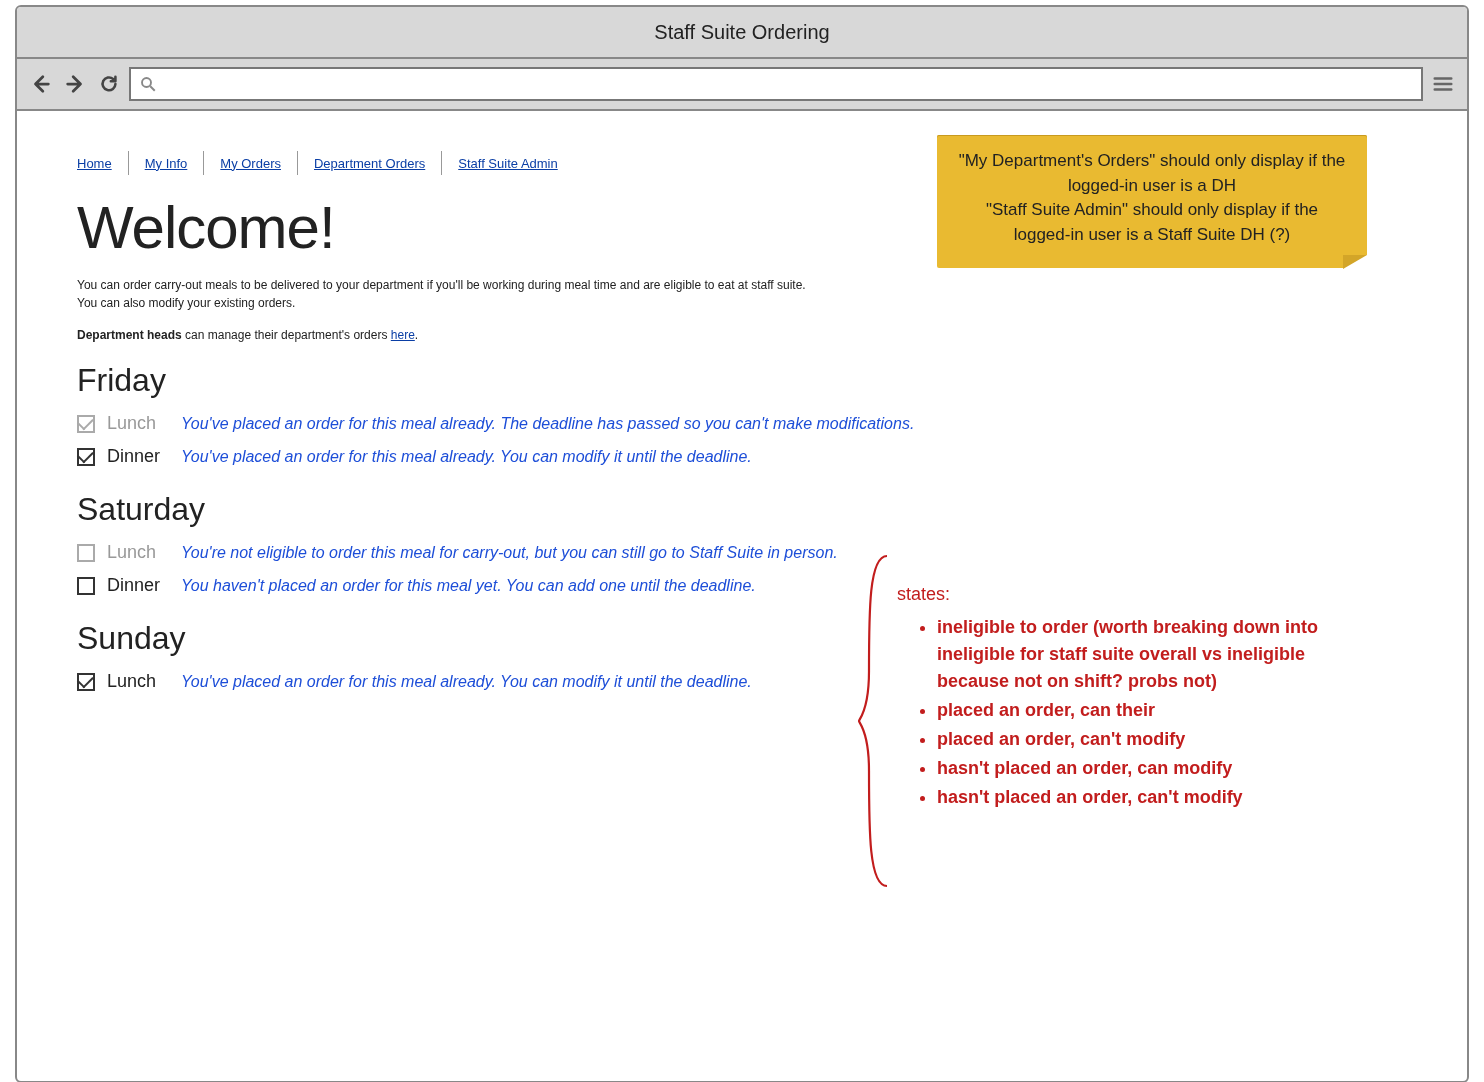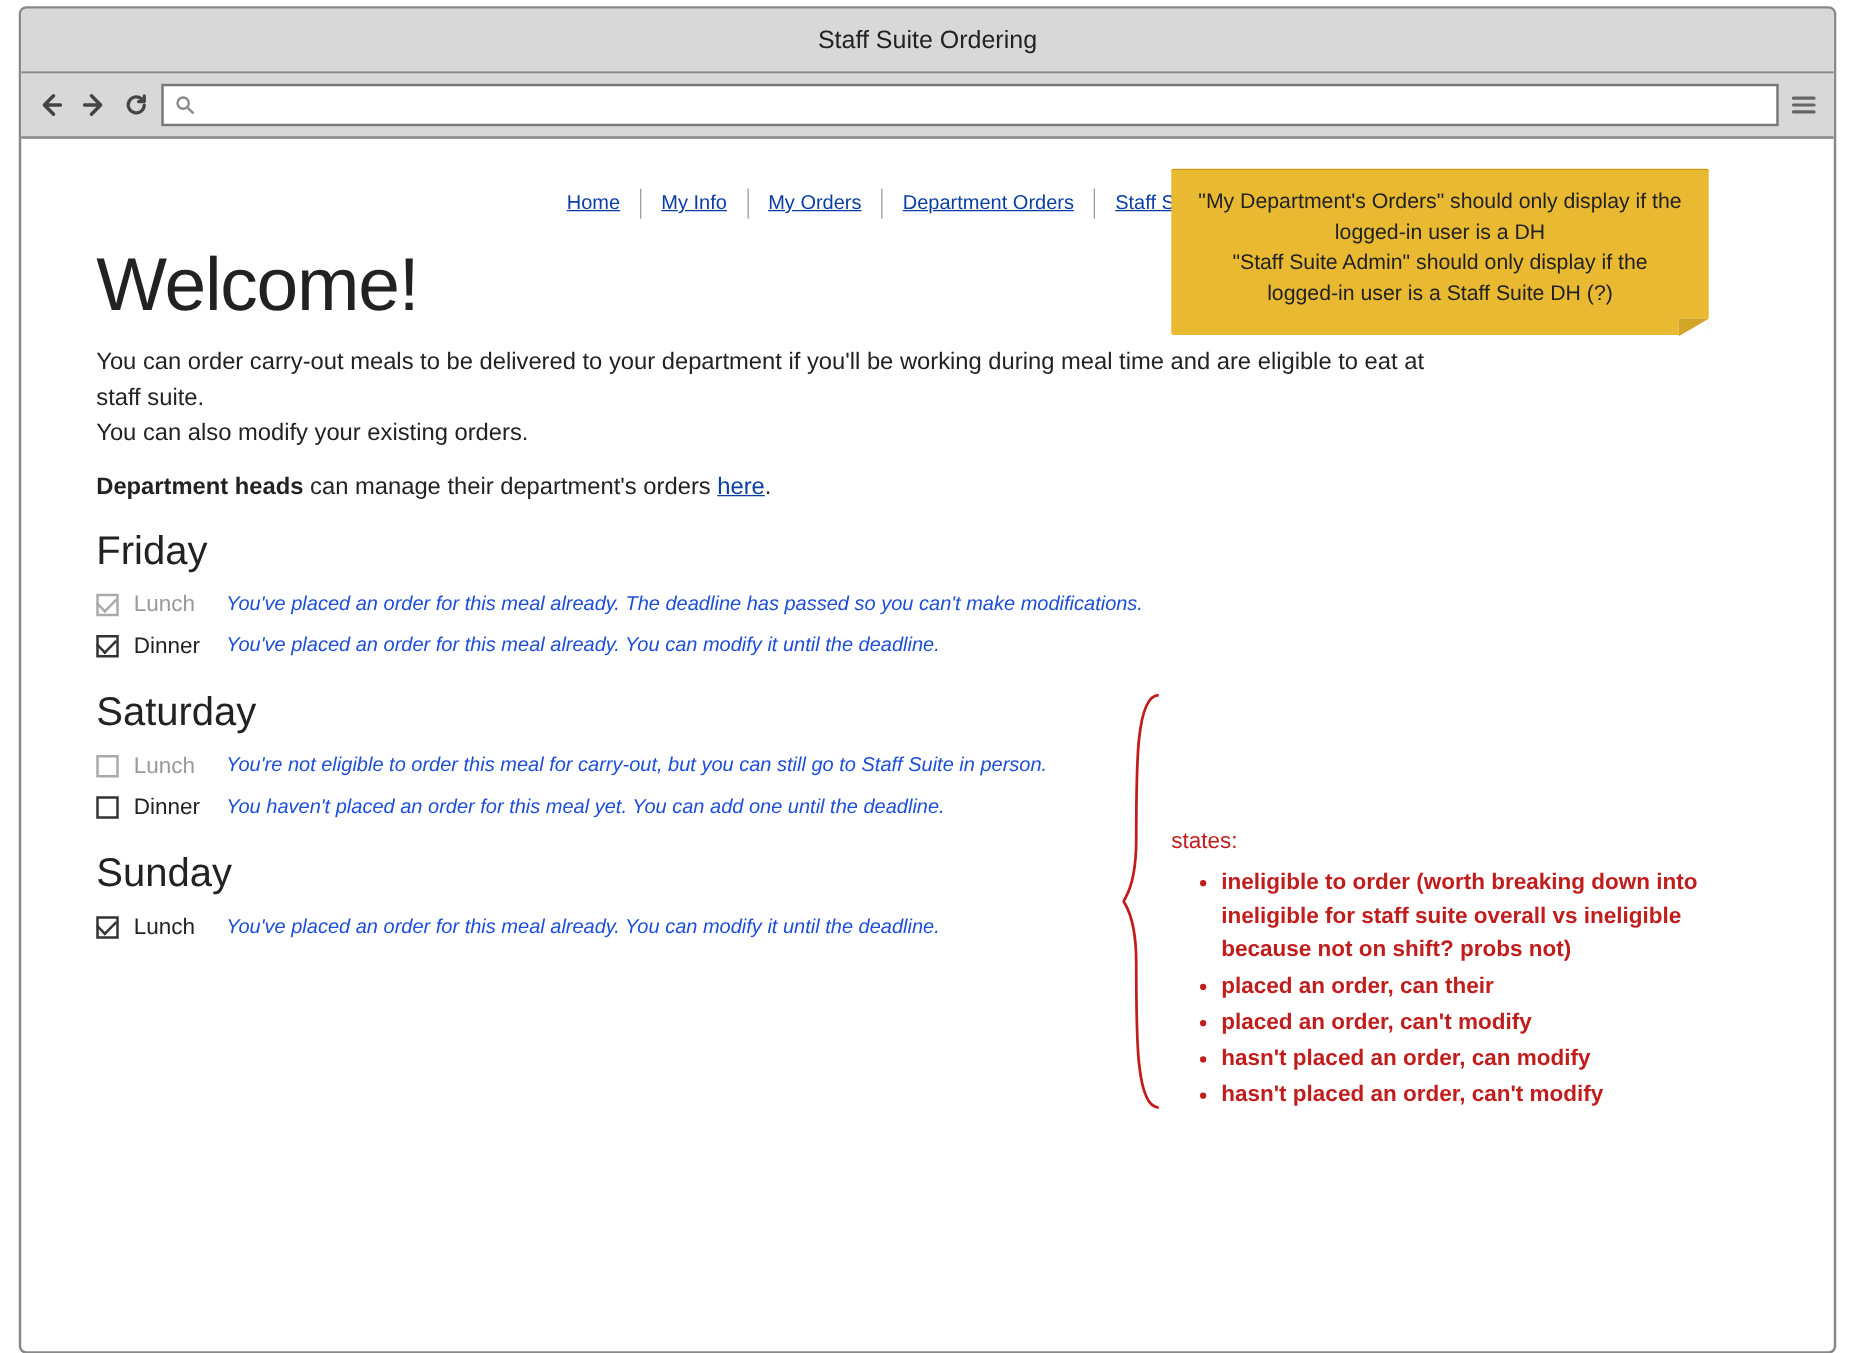--- a/index.html
+++ b/index.html
@@ -69,23 +69,22 @@
   .content {
     position:relative;
     padding: 30px 60px;
     min-height: 970px;
   }
 
   .nav {
     display:flex;
     align-items:center;
     gap: 0;
-    font-size:16px;
+    font-size:13px;
     margin-top:10px;
-    justify-content:center;
   }
   .nav a {
     color:#0a3ea5;
     text-decoration: underline;
     padding: 0 16px;
     cursor:pointer;
   }
   .nav a:first-child { padding-left:0; }
   .nav .sep {
     width:1px;
@@ -94,21 +93,21 @@
   }
 
   h1.welcome {
     font-size: 60px;
     font-weight: 400;
     margin: 18px 0 14px 0;
     letter-spacing: -1px;
   }
 
   .intro {
-    font-size:19px;
+    font-size:12px;
     line-height:1.5;
     max-width: 1100px;
   }
   .intro p { margin: 0 0 14px 0; }
   .intro a { color:#0a3ea5; text-decoration:underline; }
   .intro b { font-weight:700; }
 
   .day-block { margin-top: 10px; }
   .day-block h2 {
     font-size: 32px;
@@ -174,23 +173,23 @@
     width:0; height:0;
     border-style:solid;
     border-width: 0 0 14px 24px;
     border-color: transparent transparent #fff #d3a528;
   }
 
   
   .annotation {
     position:absolute;
     top: 440px;
-    left: 880px;
-    display:flex;
-    align-items:flex-end;
+    left: 840px;
+    display:flex;
+    align-items:flex-start;
     color:#c21d1d;
   }
   .annotation svg.brace {
     height: 340px;
     width: 40px;
     stroke:#c21d1d;
     fill:none;
     stroke-width:2.2;
   }
   .annotation .ann-body {

